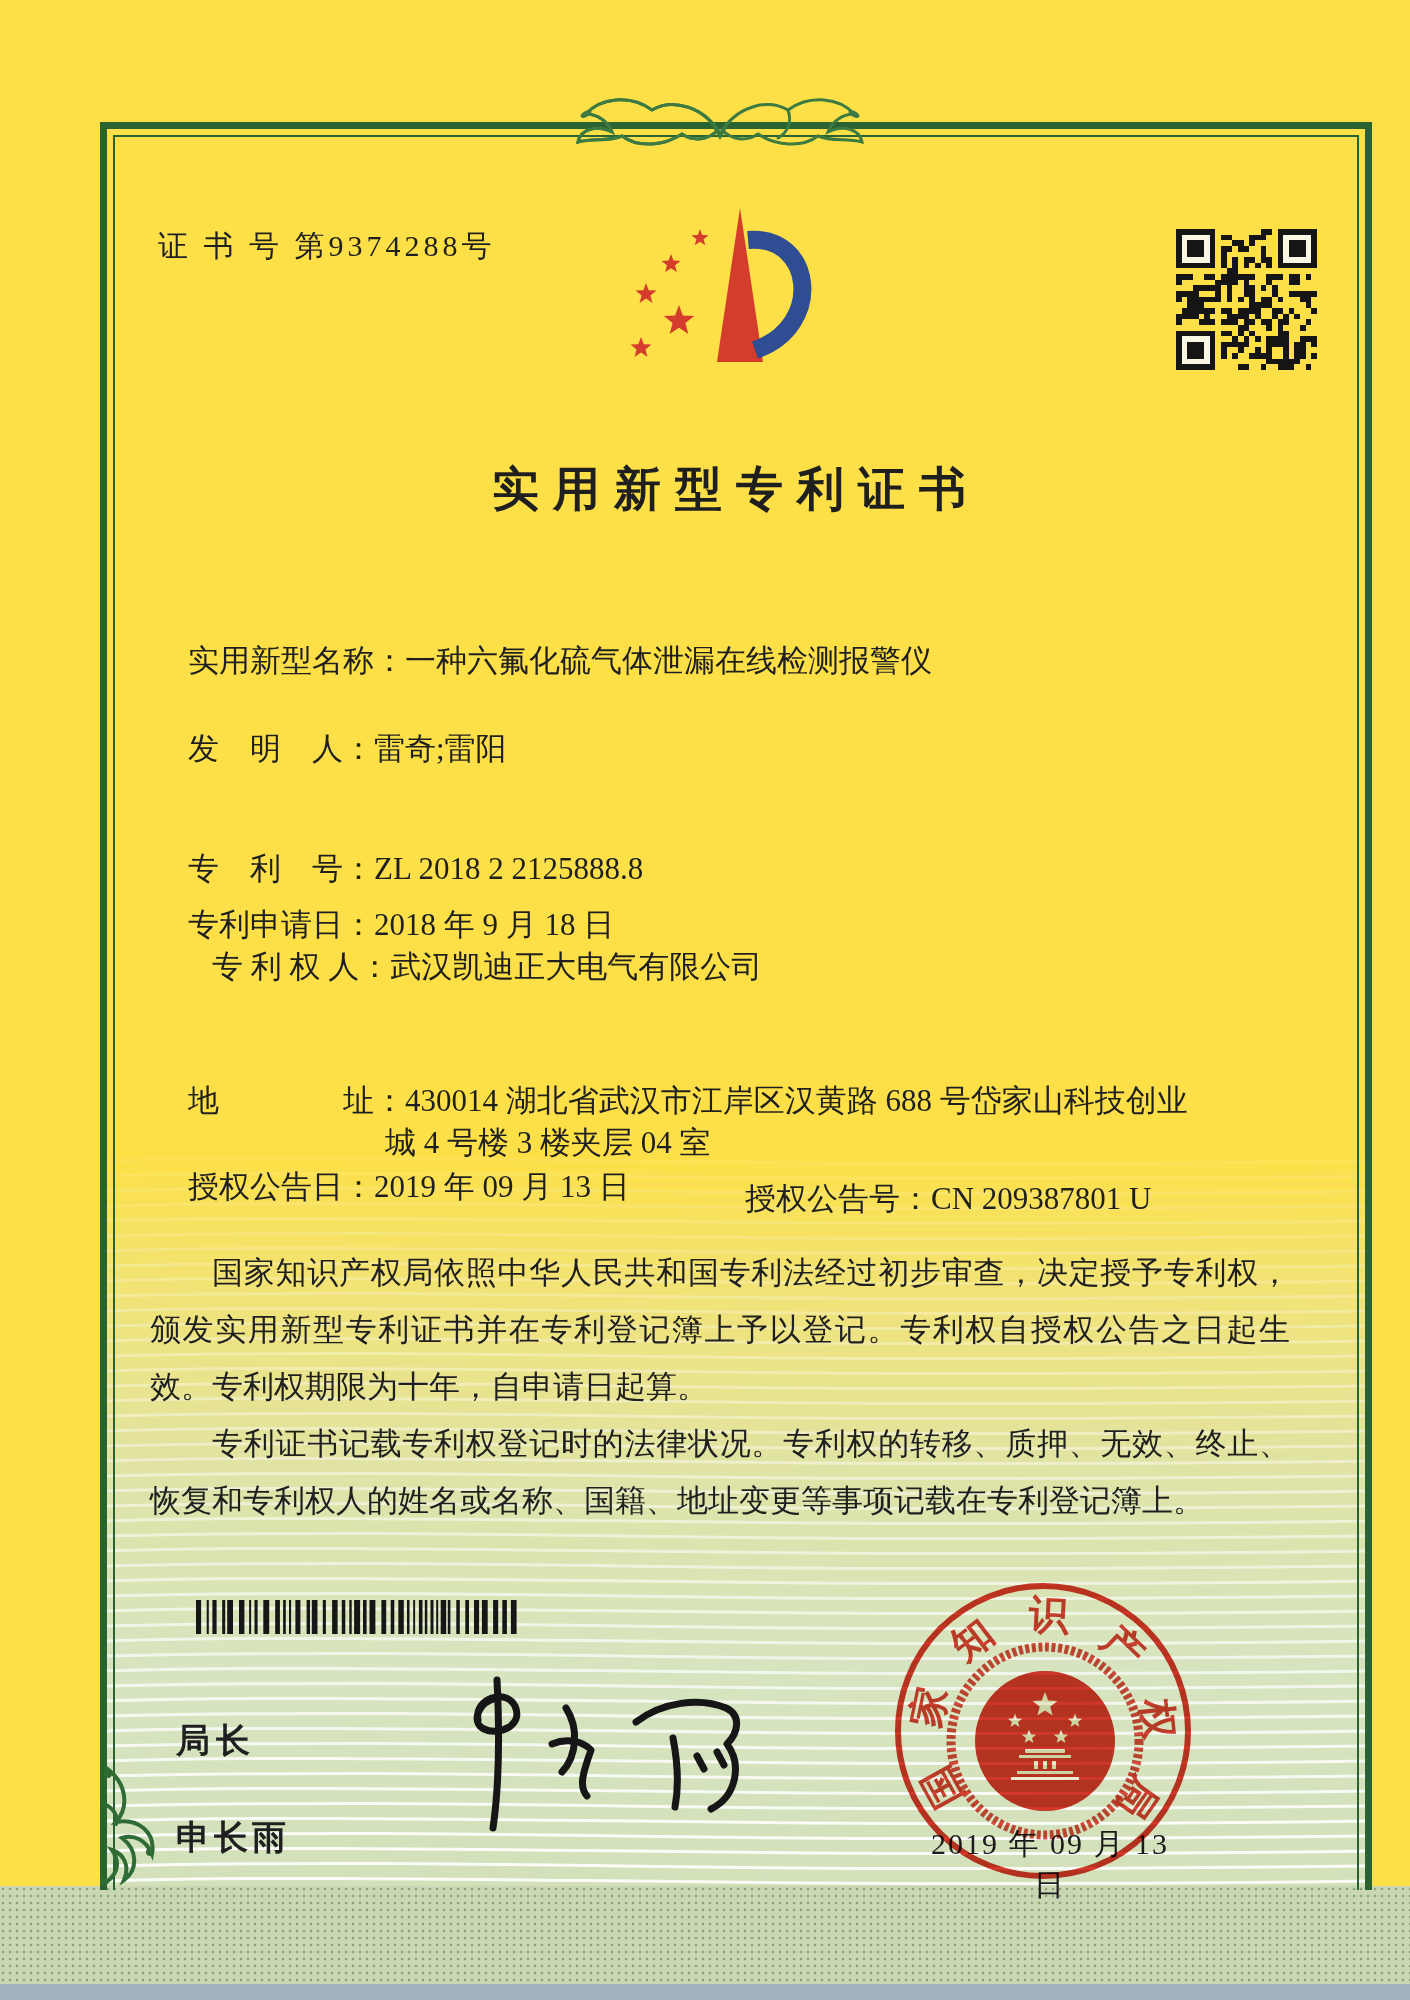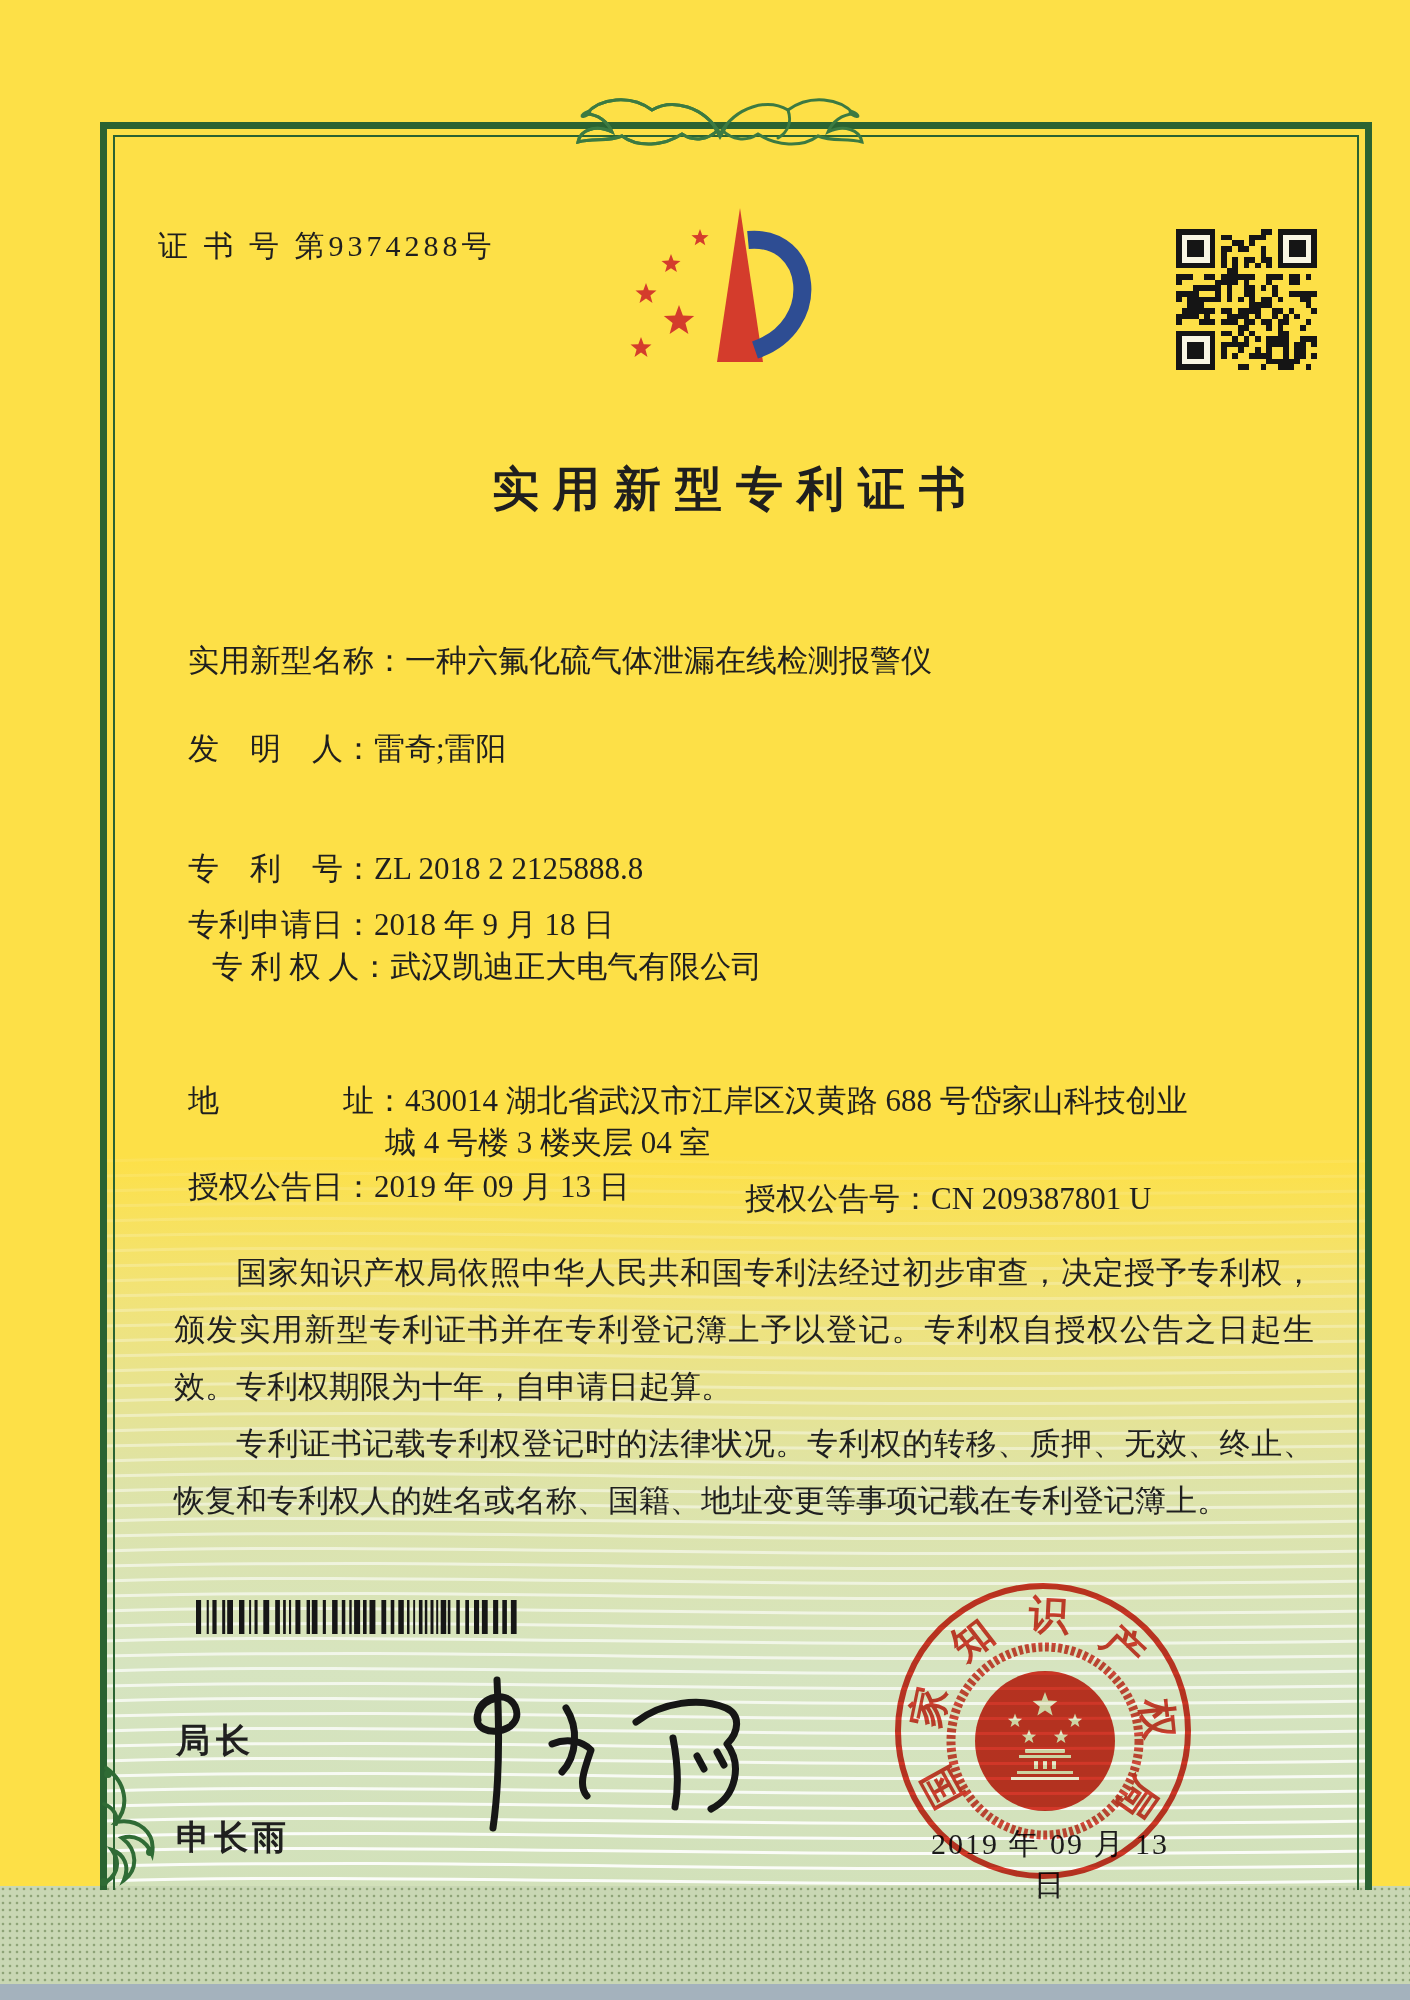--- a/index.html
+++ b/index.html
@@ -21,21 +21,21 @@
     border-top:2px solid #2a6332;border-left:2px solid #2a6332;border-right:2px solid #2a6332;box-sizing:border-box;}
   
   .cert-no{position:absolute;left:158px;top:226px;font-size:30px;letter-spacing:4px;}
   .title{position:absolute;left:100px;top:458px;width:1272px;text-align:center;
     font-size:47px;font-weight:700;letter-spacing:14px;}
   .row{position:absolute;left:188px;font-size:31px;white-space:nowrap;}
   .row .lab,.row .val{display:inline;}
   .addr2{position:absolute;left:385px;font-size:31px;white-space:nowrap;}
   .grant-right{left:745px;}
   .paras{position:absolute;left:150px;top:1244px;width:1140px;font-size:31px;
-    line-height:57px;text-align:justify;margin-left:24px;}
+    line-height:57px;text-align:justify;}
   .paras p{margin:0;text-indent:62px;}
   .signer-title{position:absolute;left:176px;top:1718px;font-size:34px;
     font-family:"Liberation Sans","DejaVu Sans",sans-serif;font-weight:600;letter-spacing:6px;}
   .signer-name{position:absolute;left:176px;top:1786px;font-size:34px;
     font-family:"Liberation Sans","DejaVu Sans",sans-serif;font-weight:600;letter-spacing:4px;margin-top:29px;}
   .seal{position:absolute;left:893px;top:1581px;width:300px;height:300px;mix-blend-mode:multiply;}
   .seal .ring-char{position:absolute;font-size:40px;font-weight:700;color:#d8382a;opacity:.95;}
   .seal-date{position:absolute;left:918px;top:1824px;width:264px;text-align:center;
     font-size:30px;letter-spacing:2px;color:#1b1b1b;}
   svg{display:block;}

